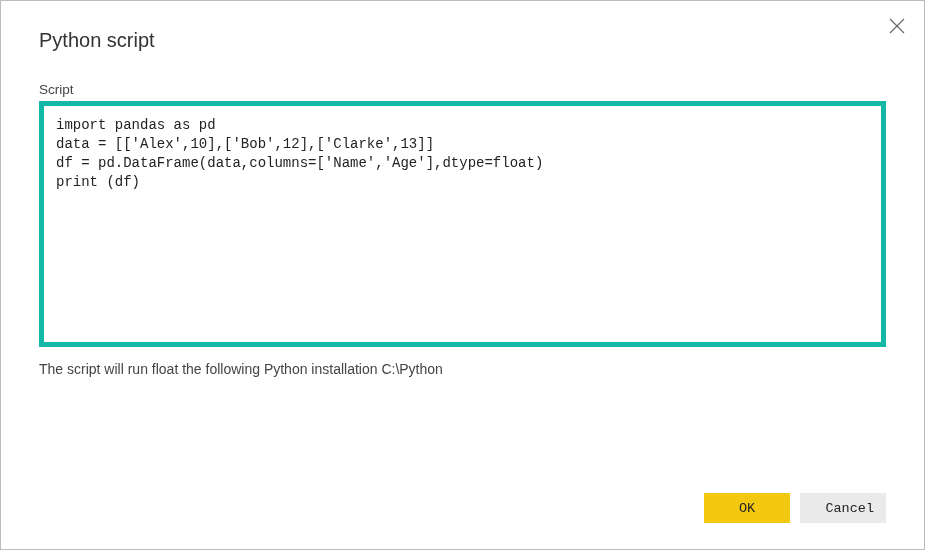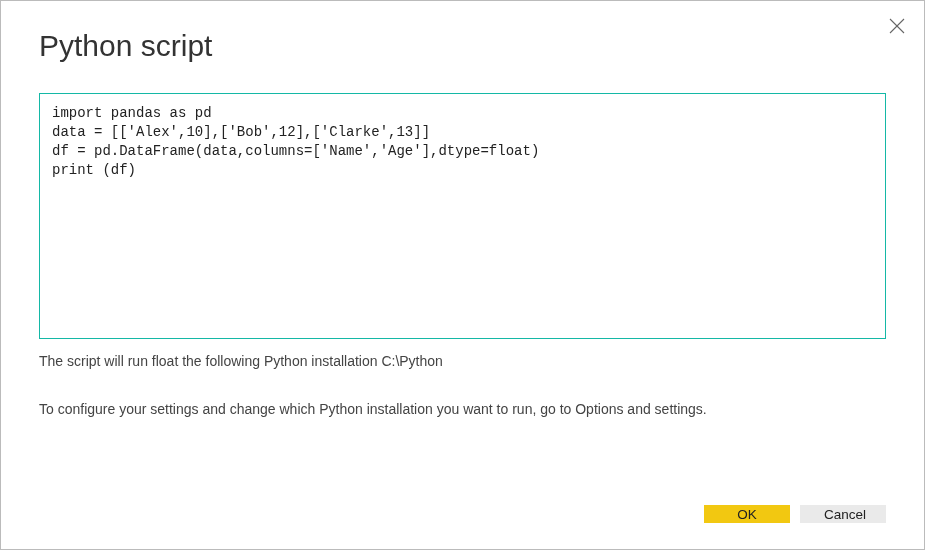--- a/index.html
+++ b/index.html
@@ -35,37 +35,37 @@
     }
 
     .close-icon svg {
       width: 100%;
       height: 100%;
       stroke: #666;
       stroke-width: 1.1;
     }
 
     .dialog-title {
-      font-size: 30px;
+      font-size: 20px;
       font-weight: 300;
       color: #333;
       margin-top: 10px;
       margin-bottom: 30px;
     }
 
     .field-label {
       font-size: 13.5px;
       color: #444;
       margin-bottom: 4px;
     }
 
     .script-box {
       width: 100%;
       height: 246px;
-      border: 1px solid #14b8a6;
+      border: 5px solid #14b8a6;
       padding: 10px 12px;
       font-family: Consolas, "Courier New", monospace;
       font-size: 14px;
       color: #222;
       line-height: 1.35;
       white-space: pre-wrap;
       overflow: auto;
       resize: none;
       background: #fff;
     }
@@ -85,26 +85,26 @@
     .button-row {
       position: absolute;
       bottom: 26px;
       right: 38px;
       display: flex;
       gap: 10px;
     }
 
     .btn {
       min-width: 86px;
-      height: 18px;
+      height: 30px;
       border: none;
-      font-family: Liberation Sans, sans-serif;
+      font-family: Liberation Mono, monospace;
       font-size: 13.5px;
       cursor: pointer;
-      padding: 0 20px;
+      padding: 0 12px;
     }
 
     .btn-primary {
       background: #f2c811;
       color: #222;
     }
 
     .btn-secondary {
       background: #eaeaea;
       color: #222;
@@ -118,28 +118,28 @@
 
   <div class="close-icon">
     <svg viewBox="0 0 18 18">
       <line x1="2" y1="2" x2="16" y2="16"></line>
       <line x1="16" y1="2" x2="2" y2="16"></line>
     </svg>
   </div>
 
   <h1 class="dialog-title">Python script</h1>
 
+  <div class="field-label">Script</div>
 
   <textarea class="script-box" spellcheck="false" style="">import pandas as pd
 data = [['Alex',10],['Bob',12],['Clarke',13]]
 df = pd.DataFrame(data,columns=['Name','Age'],dtype=float)
 print (df)</textarea>
 
   <div class="hint-text">The script will run float the following Python installation C:\Python</div>
 
-  <div class="hint-text2">To configure your settings and change which Python installation you want to run, go to Options and settings.</div>
 
   <div class="button-row">
     <button class="btn btn-primary">OK</button>
     <button class="btn btn-secondary">Cancel</button>
   </div>
 
 </div>
 
 </body></html>

